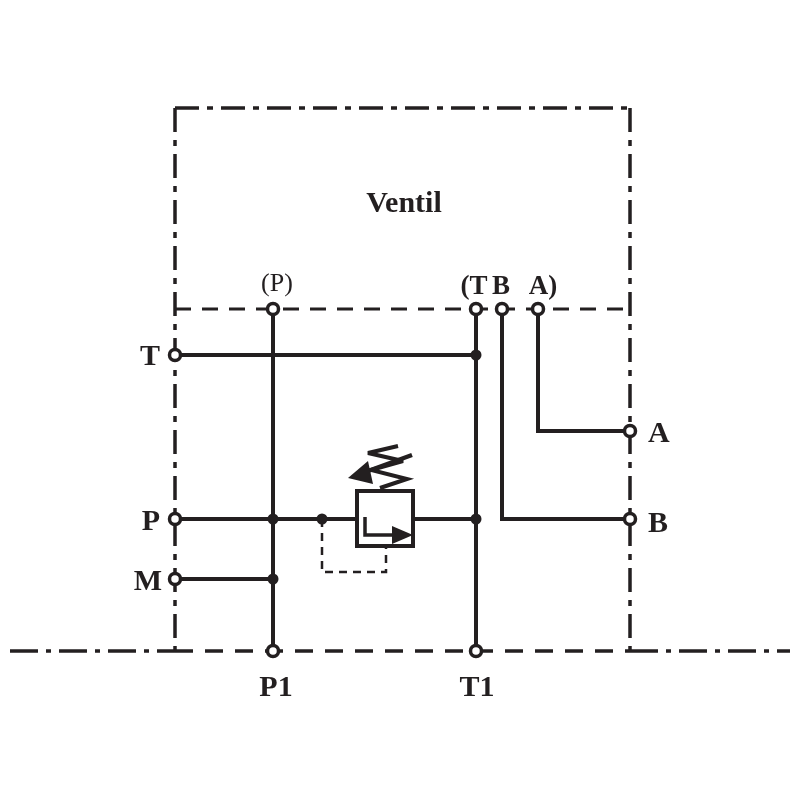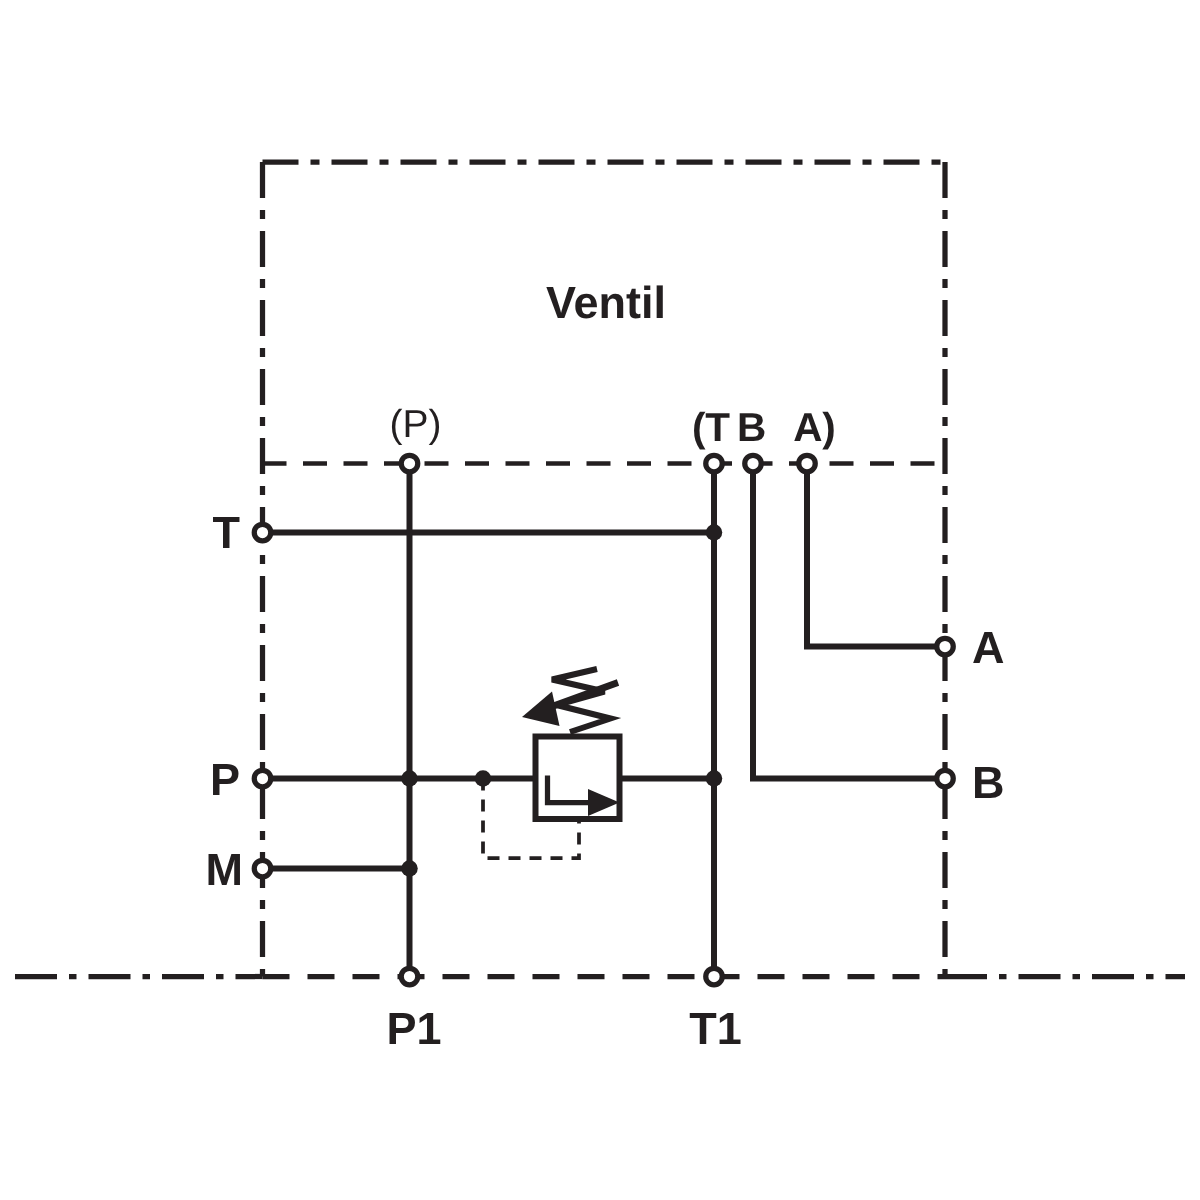--- a/index.html
+++ b/index.html
@@ -2,21 +2,21 @@
 <html style="--line: #231f20; --bg: #ffffff;"><head>
 <meta charset="utf-8">
 <style>
   :root { --line: #231f20; --bg: #ffffff; }
   html, body {
     margin: 0; padding: 0;
     width: 800px; height: 800px;
     background: var(--bg);
     font-family: "Liberation Sans", sans-serif;
   }
-  .stage { width: 800px; height: 800px; position: relative; }
+  .stage { width: 800px; height: 800px; position: relative; font-family: Liberation Serif, serif; }
   svg { display: block; }
 
   .ln      { stroke: var(--line); stroke-width: 4;   fill: none; }
   .border  { stroke: var(--line); stroke-width: 3.5; fill: none; stroke-dasharray: 24 8 6 8; }
   .iface   { stroke: var(--line); stroke-width: 3;   fill: none; stroke-dasharray: 16 11; }
   .baseln  { stroke: var(--line); stroke-width: 3.5; fill: none; stroke-dasharray: 18 12; }
   .basecap { stroke: var(--line); stroke-width: 3.5; fill: none; stroke-dasharray: 28 8 5 8; }
   .pilot   { stroke: var(--line); stroke-width: 2.5; fill: none; stroke-dasharray: 8 6; }
   .port    { stroke: var(--line); stroke-width: 3.5; fill: var(--bg); }
   .dot     { fill: var(--line); stroke: none; }

